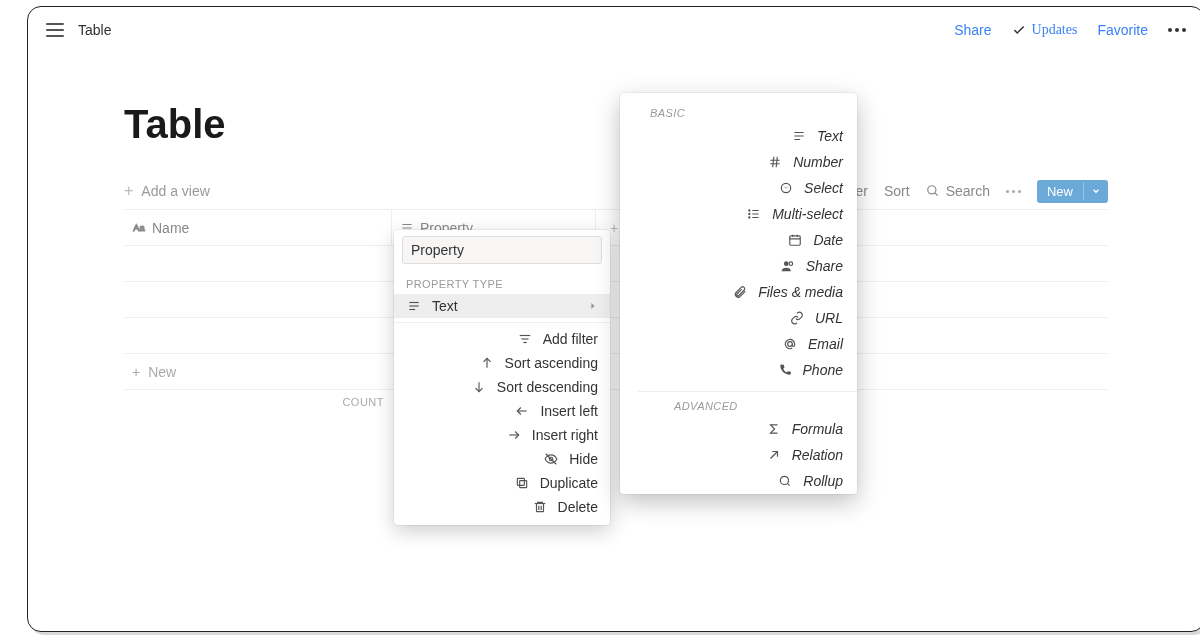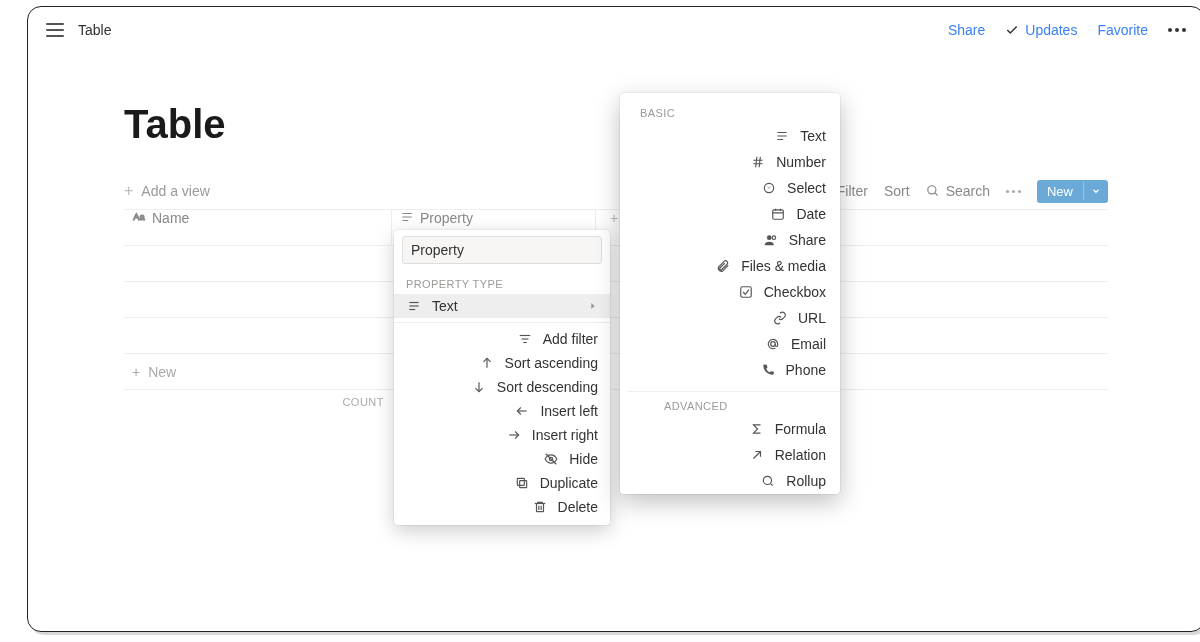--- a/index.html
+++ b/index.html
@@ -25,21 +25,21 @@
   .topbar {
     height: 45px;
     display: flex;
     align-items: center;
     padding: 0 18px;
   }
   .hamburger { width: 18px; height: 14px; display:flex; flex-direction:column; justify-content:space-between; }
   .hamburger span { height: 2px; background:#555; border-radius:1px; }
   .crumb { margin-left: 14px; font-size: 14px; color:#303030; }
   .top-right { margin-left:auto; display:flex; align-items:center; gap:20px; color:#3b82f6; font-size:14px; }
-  .updates { display:flex; align-items:center; gap:6px; }
+  .updates { display:flex; align-items:center; gap:6px;font-family:Liberation Serif, serif; }
   .dots { display:flex; gap:3px; }
   .dots span { width:4px; height:4px; border-radius:50%; background:#333; }
 
   
   .content { padding: 50px 96px 0 96px; position:relative; }
   h1.title { font-size: 40px; font-weight:700; color:#1a1a1a; margin-bottom:26px; }
 
   .toolbar-row { display:flex; align-items:center; height:36px; }
   .addview { display:flex; align-items:center; gap:8px; color:#9a9a9a; font-size:14px; }
   .plus { font-size:16px; color:#bbb; }
@@ -47,21 +47,21 @@
   .search { display:flex; align-items:center; gap:6px; }
   .three { display:flex; gap:3px; }
   .three span { width:3px; height:3px; border-radius:50%; background:#aaa; }
   .newbtn { display:flex; align-items:center; background:#6aa9d8; color:#fff; border-radius:3px; overflow:hidden; }
   .newbtn .lbl { padding:4px 10px; font-size:13px; font-weight:500; }
   .newbtn .car { padding:4px 7px; border-left:1px solid rgba(255,255,255,0.3); }
 
   
   .tbl { border-top:1px solid #eee; }
   .hdr { display:flex; height:36px; border-bottom:1px solid #eee; }
-  .col { display:flex; padding:0 8px; font-size:14px; color:#888; gap:6px; }
+  .col { display:flex; align-items:center; padding:0 8px; font-size:14px; color:#888; gap:6px; }
   .col-name { width:268px; border-right:1px solid #eee; }
   .col-prop { width:204px; border-right:1px solid #eee; }
   .col-add { width:36px; justify-content:center; color:#bbb; }
   .row { height:36px; border-bottom:1px solid #eee; }
   .newrow { display:flex; align-items:center; gap:8px; padding:0 8px; height:36px; border-bottom:1px solid #eee; color:#aaa; font-size:14px; }
   .count { padding:6px 8px; font-size:11px; letter-spacing:0.5px; color:#aaa; text-align:right; width:268px; }
 
   
   .popup1 {
     position:absolute;
@@ -98,28 +98,29 @@
   .menu-item .ico { width:16px; display:flex; justify-content:center; color:#555; }
   .menu-item.hi { background:#eee; }
   .menu-item .chev { margin-left:auto; color:#999; }
   .sep { height:1px; background:#eee; margin:4px 0; }
 
   
   .popup2 {
     position:absolute;
     left: 592px;
     top: 86px;
-    width: 220px;
+    width: 237px;
     background:#fff;
     border-radius:4px;
     box-shadow: 0 0 0 1px rgba(15,15,15,0.05), 0 8px 24px rgba(0,0,0,0.25);
-    padding:6px 0 0 8px;
+    padding:6px 0 0 18px;
     z-index:6;
     max-height: 460px;
     overflow:hidden;
+    font-style:italic;
   }
   .popup2 .menu-item { padding:5px 14px; }
 
   svg { display:block; }
 </style>
 </head>
 <body>
 
 <div class="frame">
 
@@ -343,20 +344,33 @@
           <svg width="14" height="14" viewBox="0 0 24 24" fill="none" stroke="#555" stroke-width="2">
             <circle cx="12" cy="12" r="8"></circle>
             <polyline points="6 9 12 15 18 9" transform="scale(0.5) translate(12 10)"></polyline>
           </svg>
         </span>
       <span>Select</span>
     </div>
     <div class="menu-item">
       <span class="ico">
           <svg width="14" height="14" viewBox="0 0 24 24" fill="none" stroke="#555" stroke-width="2">
+            <line x1="9" y1="6" x2="20" y2="6"></line>
+            <line x1="9" y1="12" x2="20" y2="12"></line>
+            <line x1="9" y1="18" x2="20" y2="18"></line>
+            <circle cx="4" cy="6" r="1" fill="#555"></circle>
+            <circle cx="4" cy="12" r="1" fill="#555"></circle>
+            <circle cx="4" cy="18" r="1" fill="#555"></circle>
+          </svg>
+        </span>
+      <span>Multi-select</span>
+    </div>
+    <div class="menu-item">
+      <span class="ico">
+          <svg width="14" height="14" viewBox="0 0 24 24" fill="none" stroke="#555" stroke-width="2">
             <rect x="3" y="5" width="18" height="16" rx="2"></rect>
             <line x1="3" y1="10" x2="21" y2="10"></line>
             <line x1="8" y1="3" x2="8" y2="7"></line>
             <line x1="16" y1="3" x2="16" y2="7"></line>
           </svg>
         </span>
       <span>Date</span>
     </div>
     <div class="menu-item">
       <span class="ico">
@@ -372,29 +386,20 @@
       <span class="ico">
           <svg width="14" height="14" viewBox="0 0 24 24" fill="none" stroke="#555" stroke-width="2">
             <path d="M21 11l-9 9a5 5 0 01-7-7l9-9a3.5 3.5 0 015 5l-9 9a2 2 0 01-3-3l8-8"></path>
           </svg>
         </span>
       <span>Files &amp; media</span>
     </div>
     <div class="menu-item">
       <span class="ico">
           <svg width="14" height="14" viewBox="0 0 24 24" fill="none" stroke="#555" stroke-width="2">
-            <rect x="3" y="3" width="18" height="18" rx="3"></rect>
-            <polyline points="7 12 11 16 17 8"></polyline>
-          </svg>
-        </span>
-      <span>Checkbox</span>
-    </div>
-    <div class="menu-item">
-      <span class="ico">
-          <svg width="14" height="14" viewBox="0 0 24 24" fill="none" stroke="#555" stroke-width="2">
             <path d="M10 13a5 5 0 007 0l3-3a5 5 0 00-7-7l-1 1"></path>
             <path d="M14 11a5 5 0 00-7 0l-3 3a5 5 0 007 7l1-1"></path>
           </svg>
         </span>
       <span>URL</span>
     </div>
     <div class="menu-item">
       <span class="ico">
           <svg width="14" height="14" viewBox="0 0 24 24" fill="none" stroke="#555" stroke-width="2">
             <circle cx="12" cy="12" r="4"></circle>

